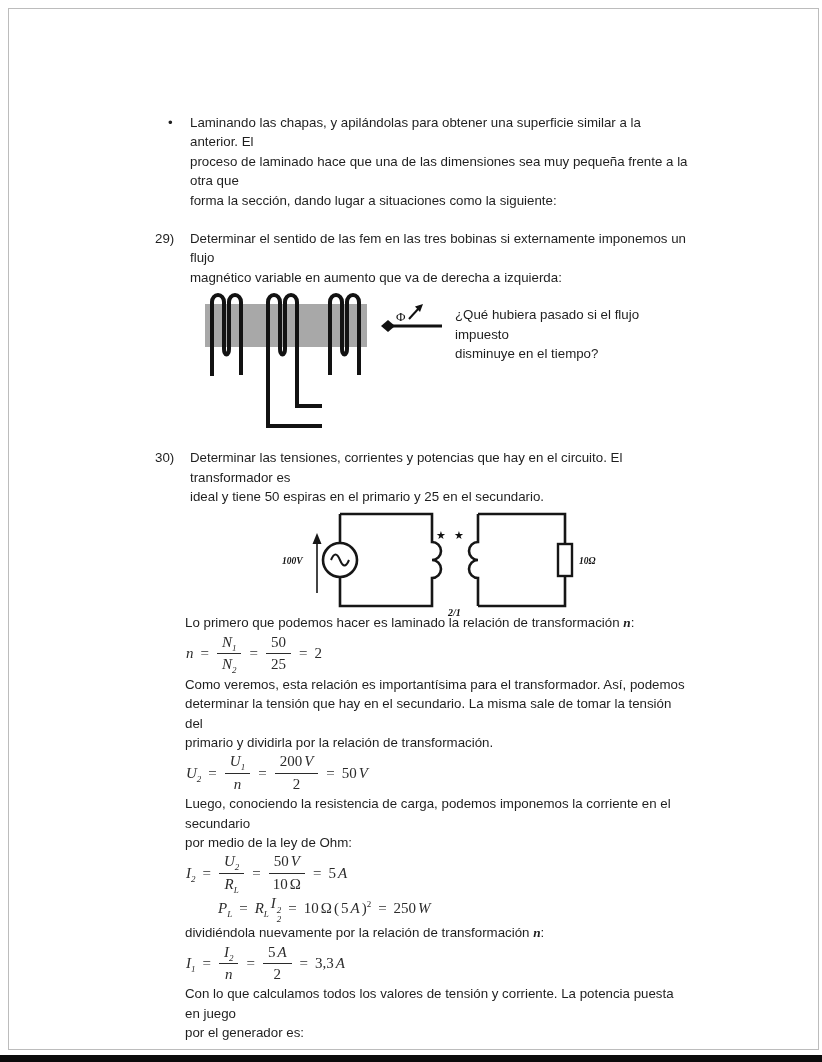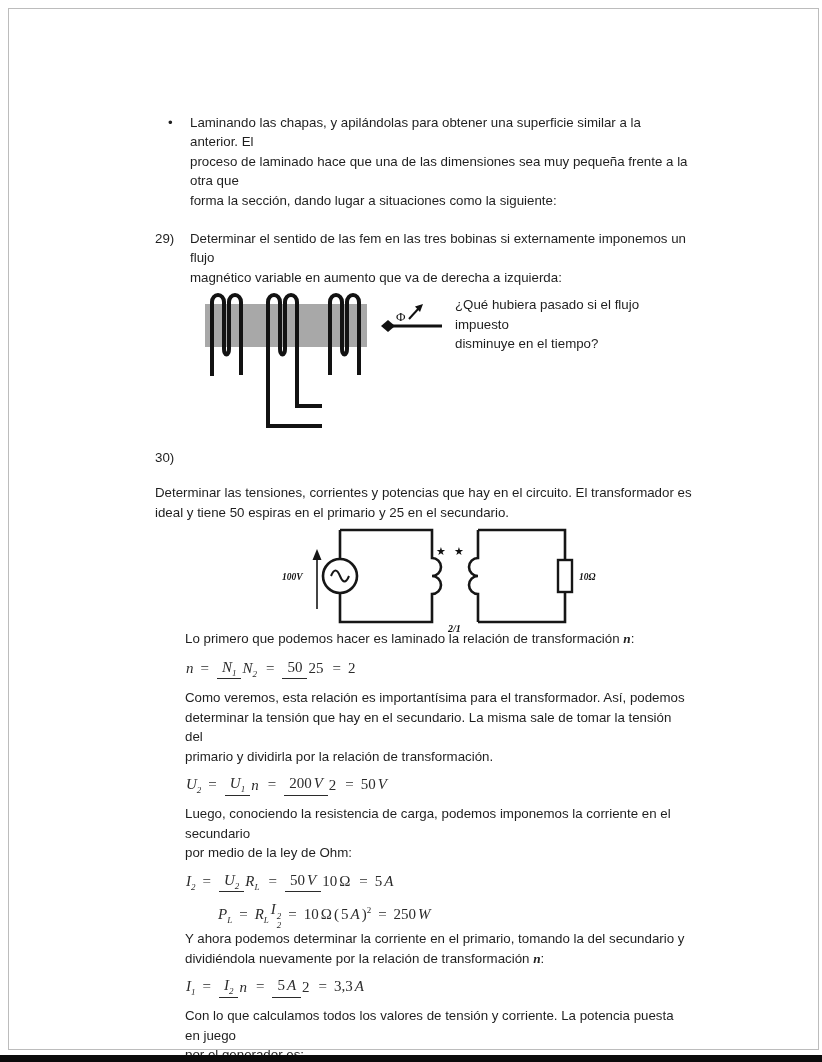--- a/index.html
+++ b/index.html
@@ -12,45 +12,45 @@
     border:1px solid #bcbcbc;pointer-events:none;
   }
   .bottom-strip{position:absolute;left:0;bottom:0;width:822px;height:7px;background:#0c0c0c;}
   .content{position:absolute;left:155px;top:113px;width:537px;font-size:13.3px;line-height:19.4px;}
   .ml{white-space:pre-line;}
   .li{display:flex;}
   .li .marker{width:35px;flex:0 0 35px;box-sizing:border-box;}
   .li .marker.dot{padding-left:13px;}
   .li .txt{flex:1;}
   #p29{margin-top:19px;}
-  #p30{margin-top:7px;flex-direction:column;}
+  #p30{margin-top:7px;}
   
   #coil-wrap{position:relative;height:152px;margin-top:2px;}
   #coil-svg{position:absolute;left:40px;top:0;}
-  #coil-question{position:absolute;left:300px;top:6px;width:236px;}
+  #coil-question{position:absolute;left:300px;top:16px;width:236px;}
   
   #circuit-wrap{position:relative;height:104px;margin-top:3px;}
   #circuit-svg{position:absolute;left:115px;top:0;}
   .svg-label{font-family:"Liberation Serif",serif;font-style:italic;font-weight:bold;fill:#111;}
   
   .sol{padding-left:30px;}
   .sol p{margin:0;}
   .mvar{font-family:"Liberation Serif",serif;font-style:italic;font-weight:bold;}
   .formula{
     display:flex;align-items:center;min-height:38px;
     font-family:"Liberation Serif",serif;font-size:15px;color:#2b2b2b;
   }
   .formula.inline{min-height:25px;margin-left:32px;}
   .tk{margin:0 1px;white-space:pre;}
   .tk.it{font-style:italic;}
   .tk.op{margin:0 6px;}
   .tk sub{font-size:9px;line-height:0;}
   .tk sup{font-size:9px;line-height:0;}
   .ss{display:inline-flex;flex-direction:column;font-size:9px;line-height:8.5px;vertical-align:-5px;margin-left:1px;}
-  .frac{display:inline-flex;flex-direction:row;align-items:center;vertical-align:middle;margin:0 2px;}
+  .frac{display:inline-flex;flex-direction:column;align-items:center;vertical-align:middle;margin:0 2px;}
   .frac .fnum{border-bottom:1.4px solid #2b2b2b;padding:0 4px 1px;}
   .frac .fden{padding-top:1px;}
 </style>
 </head>
 <body>
 
 <div class="page-frame"></div>
 
 <div class="content">
 
@@ -178,21 +178,21 @@
         <span class="tk">Ω</span>
         <span class="tk">(</span>
         <span class="tk">5</span>
         <span class="tk it">A</span>
         <span class="tk">)<sup>2</sup></span>
         <span class="tk op">=</span>
         <span class="tk">250</span>
         <span class="tk it">W</span>
       </div>
 
-    <p><span class="ml" style="display:block">Y ahora podemos determinar la corriente en el primario, tomando la del secundario y</span><span>dividiéndola nuevamente por la relación de transformación </span><span class="mvar">n</span><span>:</span></p>
+    <p><span>dividiéndola nuevamente por la relación de transformación </span><span class="mvar">n</span><span>:</span></p>
 
     <div class="formula">
         <span class="tk it">I<sub>1</sub></span>
         <span class="tk op">=</span>
         <span class="frac">
           <span class="fnum"><span class="tk it">I<sub>2</sub></span></span>
           <span class="fden"><span class="tk it">n</span></span>
         </span>
         <span class="tk op">=</span>
         <span class="frac">

